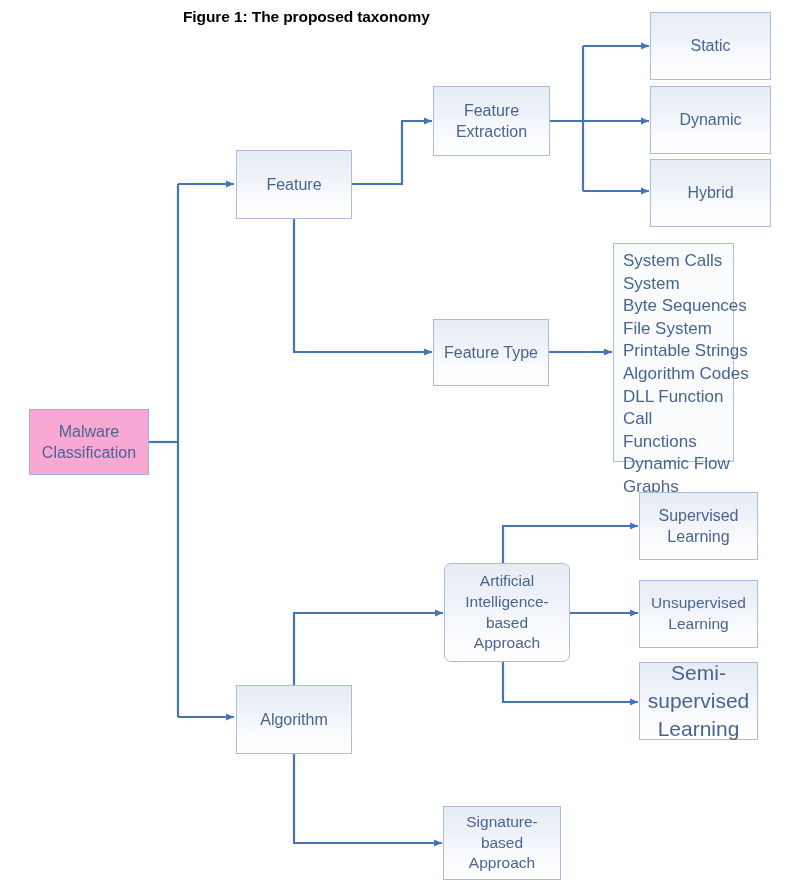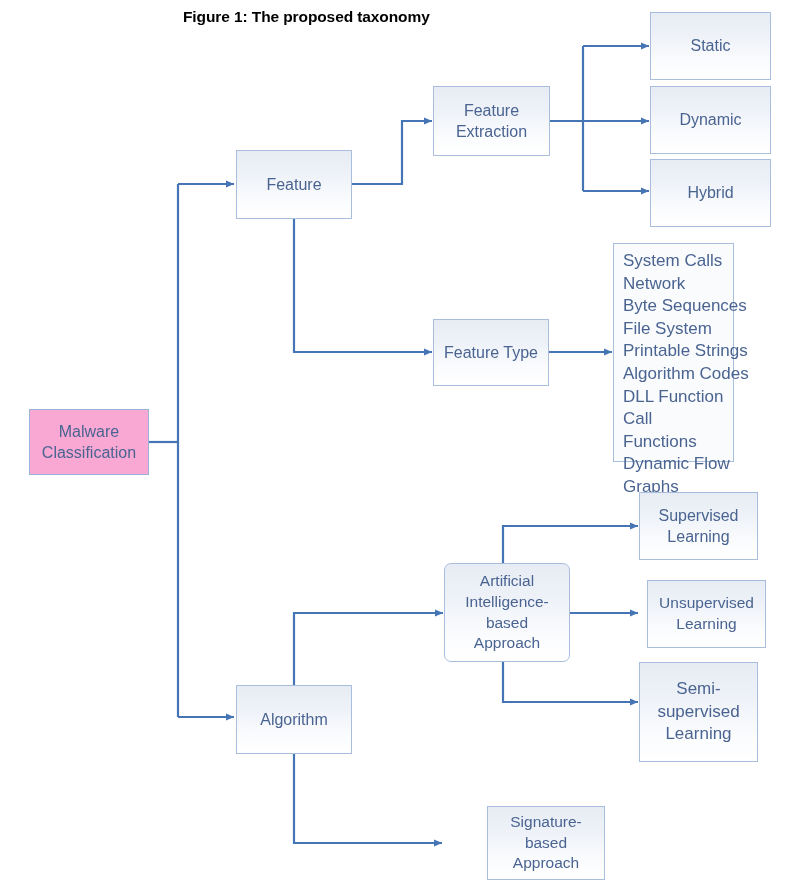--- a/index.html
+++ b/index.html
@@ -156,21 +156,21 @@
 <div class="node" style="left:650px; top:159px; width:121px; height:68px;">
   <span class="label">Hybrid</span>
 </div>
 
 <div class="node" style="left:433px; top:319px; width:116px; height:67px;">
   <span class="label">Feature Type</span>
 </div>
 
 <div id="feature-type-list" style="left:613px; top:243px; width:121px; height:219px;">
     <span class="li">System Calls</span>
-    <span class="li">Network</span>
+    <span class="li">System</span>
     <span class="li">Byte Sequences</span>
     <span class="li">File System</span>
     <span class="li">Printable Strings</span>
     <span class="li">Algorithm Codes</span>
     <span class="li">DLL Function</span>
     <span class="li">Call</span>
     <span class="li">Functions</span>
     <span class="li">Dynamic Flow</span>
     <span class="li">Graphs</span>
   </div>
@@ -188,34 +188,34 @@
   </span>
 </div>
 
 <div class="node" style="left:639px; top:492px; width:119px; height:68px;">
   <span class="label">
     <span>Supervised</span><br>
     <span>Learning</span>
   </span>
 </div>
 
-<div class="node" style="left:639px; top:580px; width:119px; height:68px; font-size:15.5px;margin-left:8px;">
+<div class="node" style="left:639px; top:580px; width:119px; height:68px; font-size:15.5px;">
   <span class="label">
     <span>Unsupervised</span><br>
     <span>Learning</span>
   </span>
 </div>
 
-<div class="node" style="left:639px; top:662px; width:119px; height:100px; font-size:17px;">
+<div class="node" style="left:639px; top:662px; width:119px; height:78px; font-size:21px;">
   <span class="label">
     <span>Semi-</span><br>
     <span>supervised</span><br>
     <span>Learning</span>
   </span>
 </div>
 
-<div class="node" style="left:443px; top:806px; width:118px; height:74px; font-size:15.5px;margin-left:44px;">
+<div class="node" style="left:443px; top:806px; width:118px; height:74px; font-size:15.5px;">
   <span class="label">
     <span>Signature-</span><br>
     <span>based</span><br>
     <span>Approach</span>
   </span>
 </div>
 
 </body></html>

